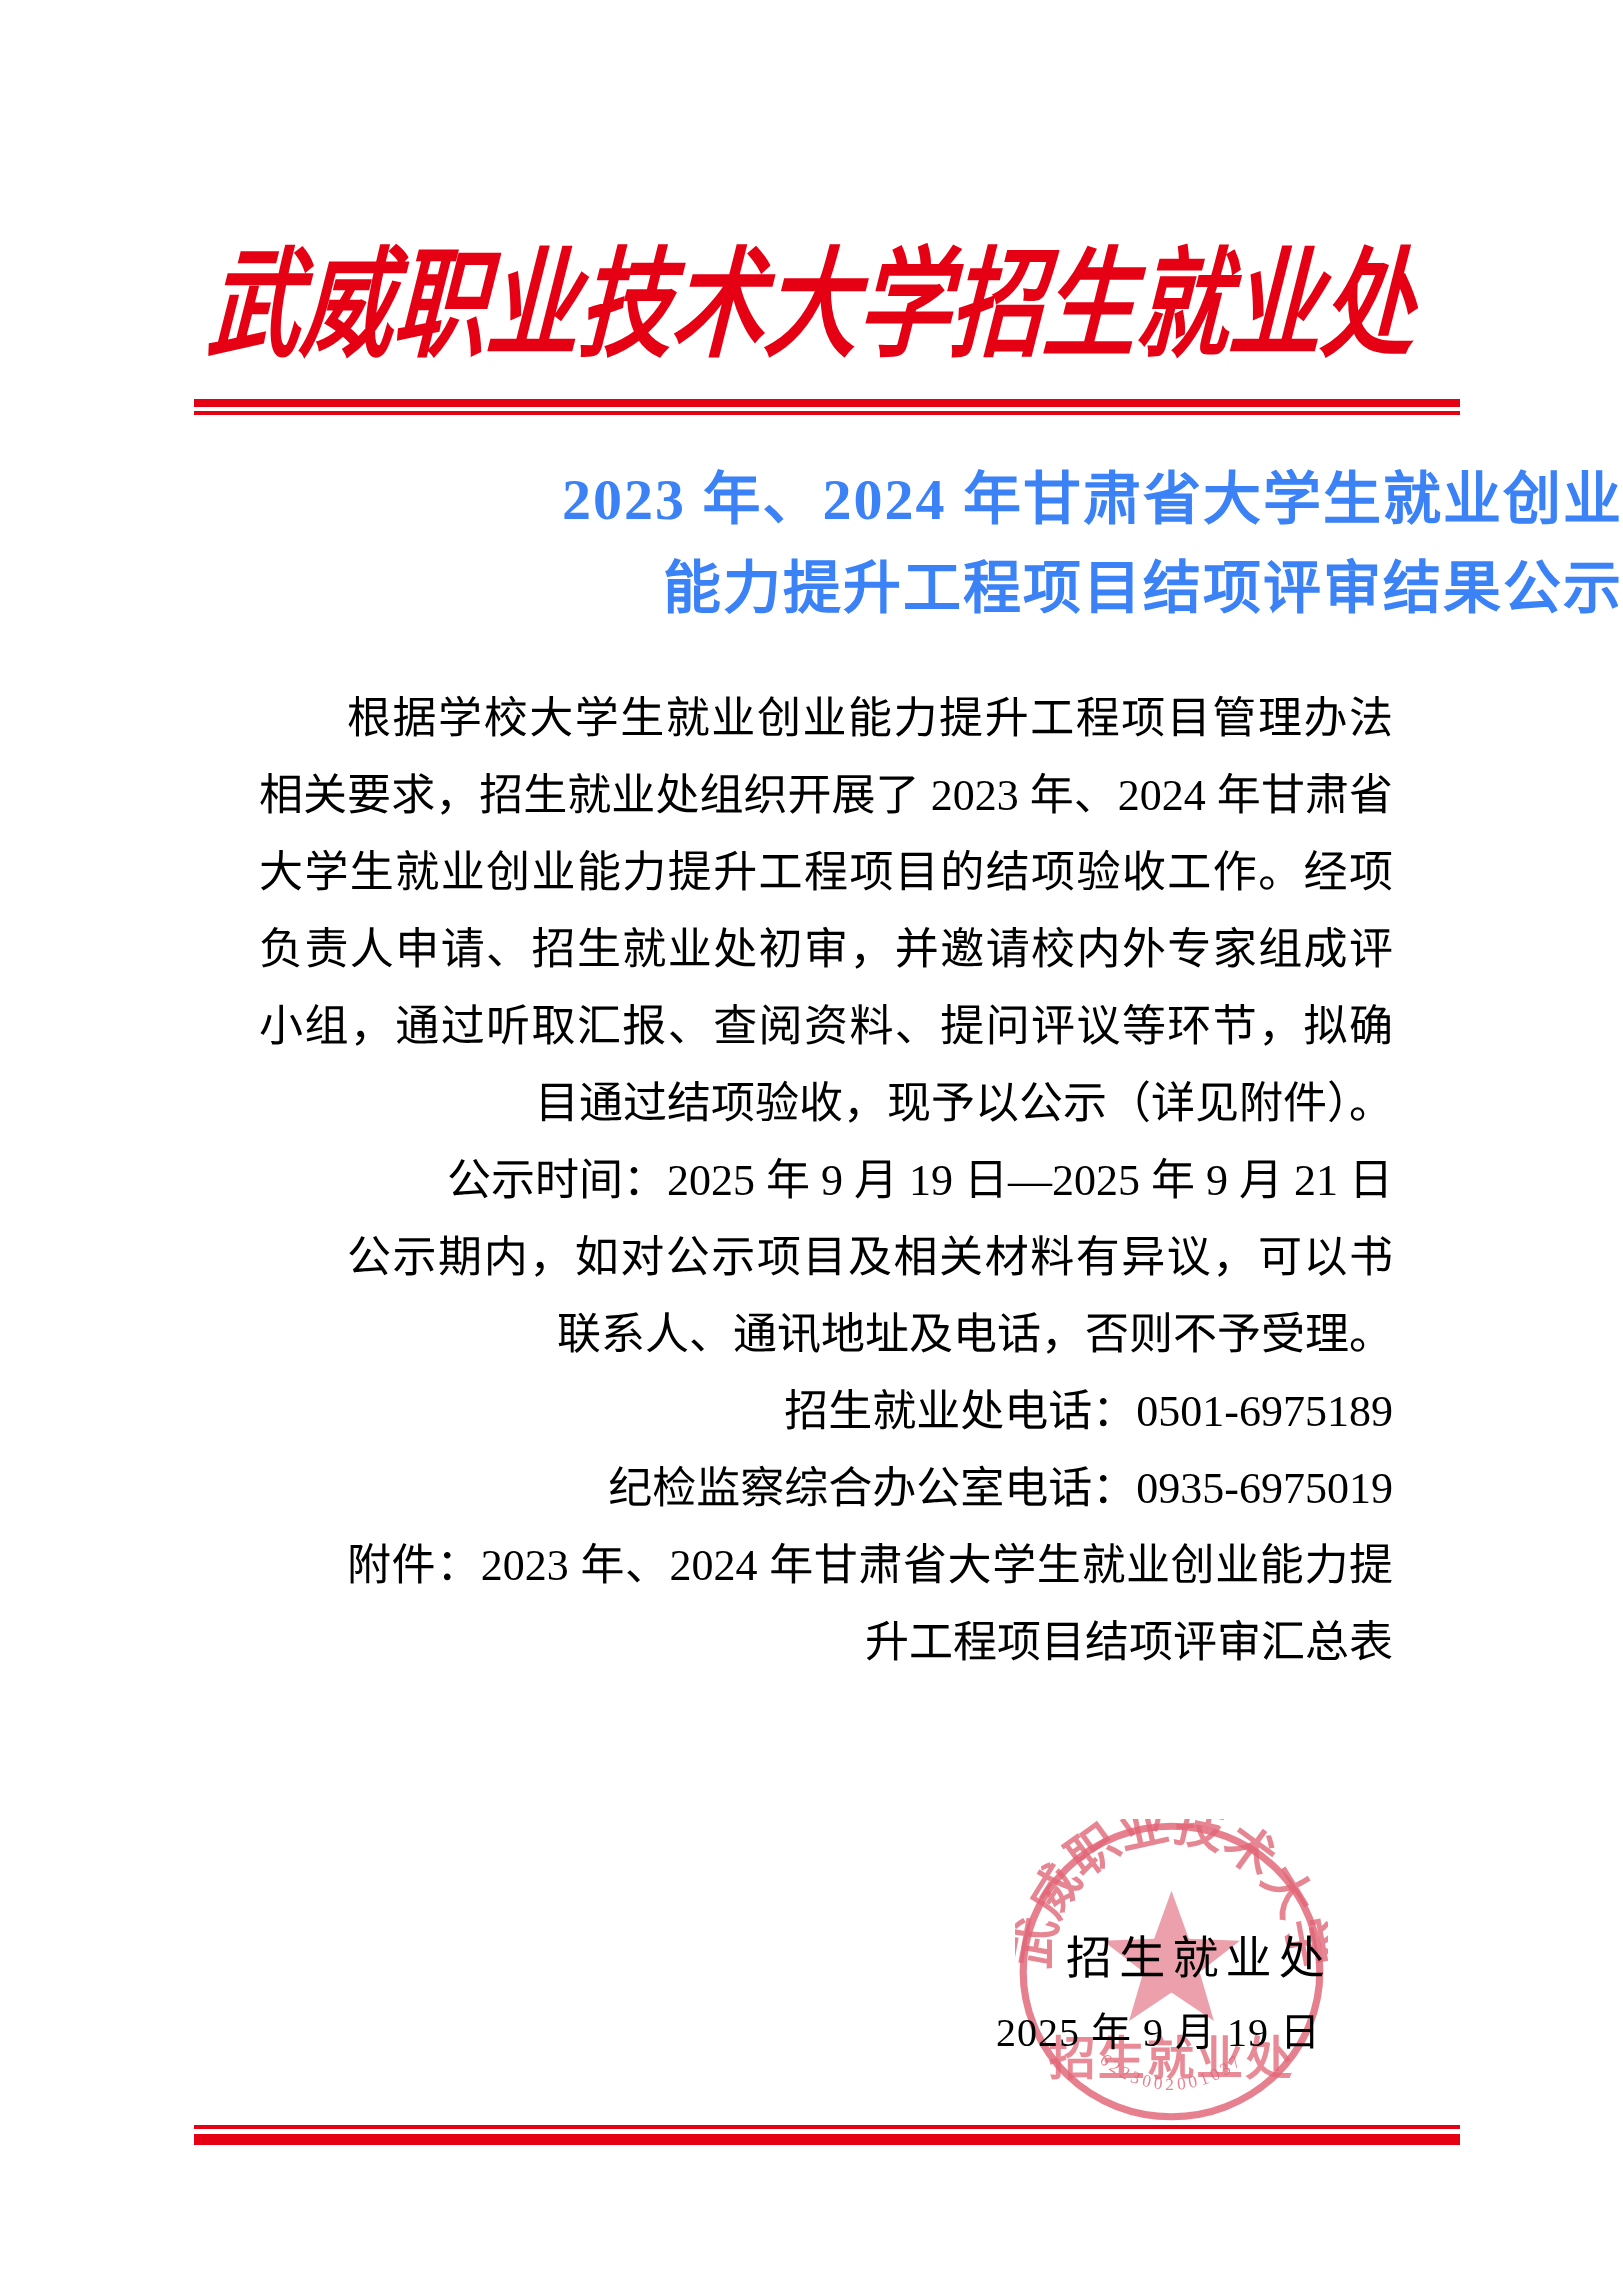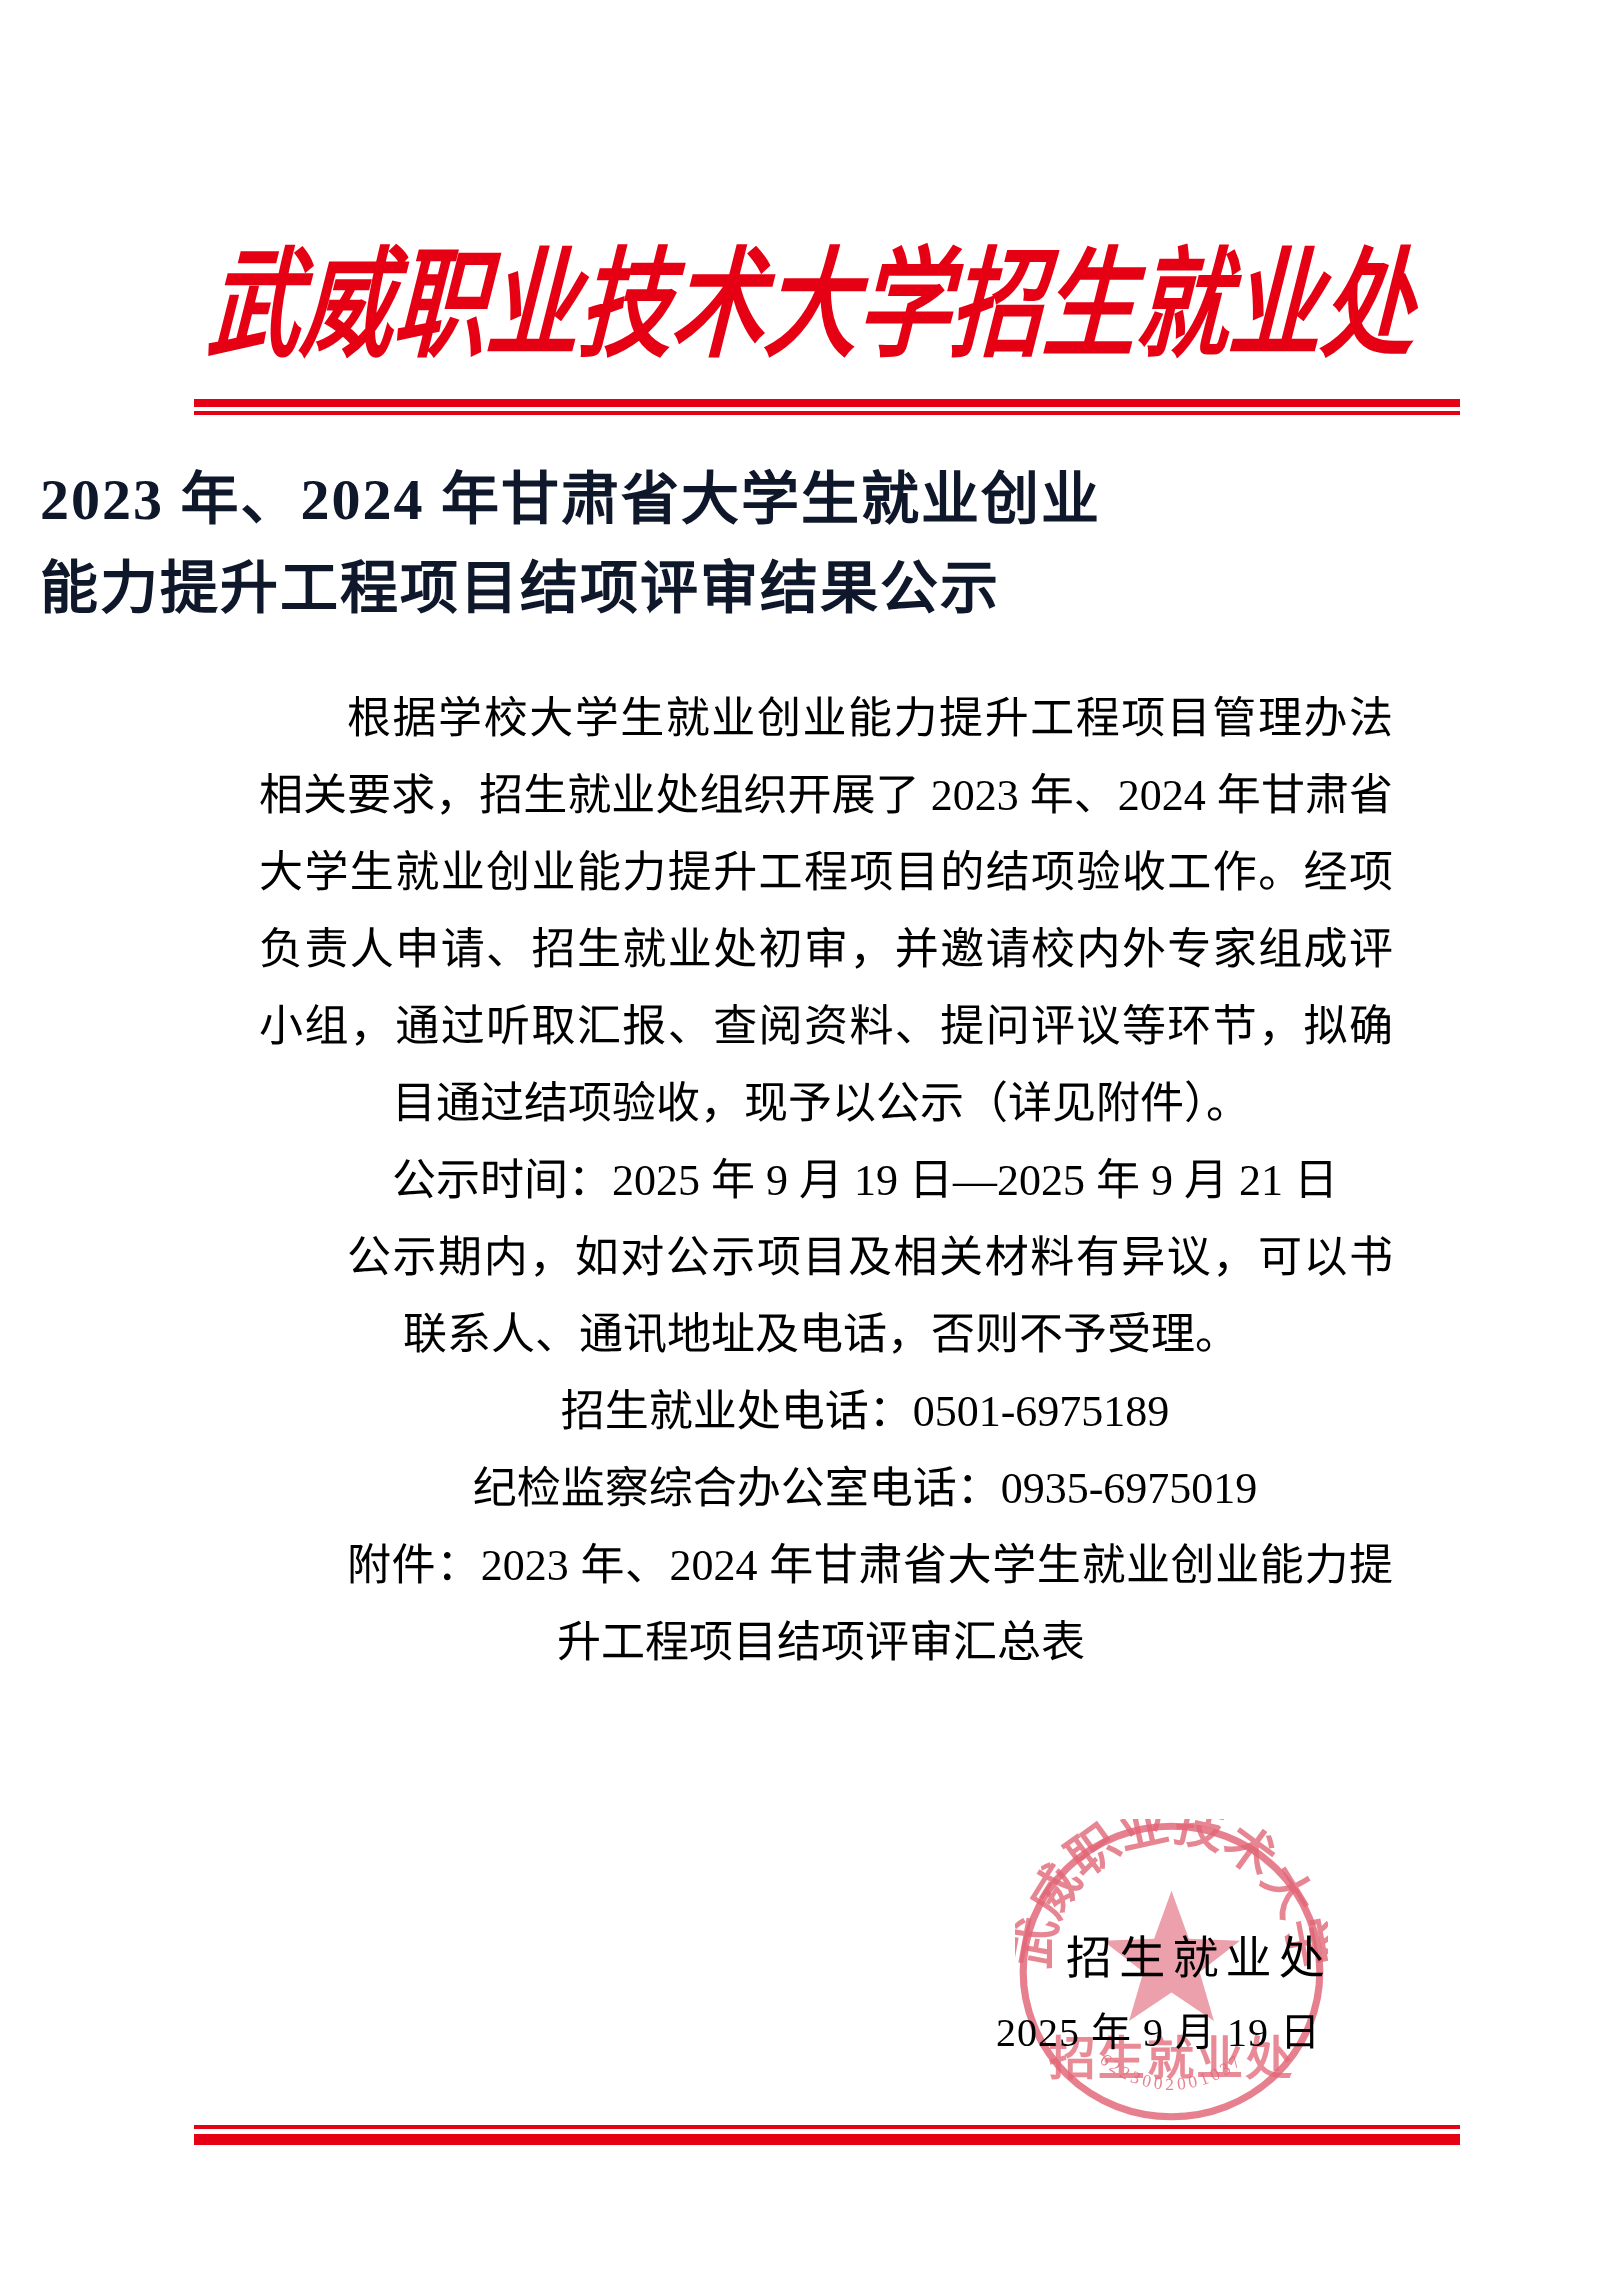--- a/index.html
+++ b/index.html
@@ -31,35 +31,35 @@
   }
   
   .rule{position:absolute;left:194px;width:1266px;background:var(--accent);}
   .rule.top-thick{top:399px;height:7.7px;}
   .rule.top-thin{top:411px;height:3.6px;}
   .rule.bottom-thin{top:2125px;height:3.6px;}
   .rule.bottom-thick{top:2134px;height:11.2px;}
   
   .doc-title{
     position:absolute;left:0;top:455px;width:100%;
-    text-align:left;color:#0f172a;
+    text-align:right;color:#3b82f6;
     font-weight:bold;
     font-size:58px;line-height:89px;
     letter-spacing:2px;
     white-space:nowrap;
     padding-left:40px;
   }
   
   .body-text{
     position:absolute;left:249px;top:680px;width:1144px;
     font-size:44px;line-height:77px;color:#000;
   }
   .line{
     height:77px;white-space:nowrap;
-    text-align:center;
+    text-align:right;
   }
   .line.fill{
     white-space:normal;
     text-align:justify;
     text-align-last:justify;
     text-justify:inter-ideograph;
     overflow:hidden;
     margin-left:10px;
   }
   .line.indent{padding-left:88px;}

